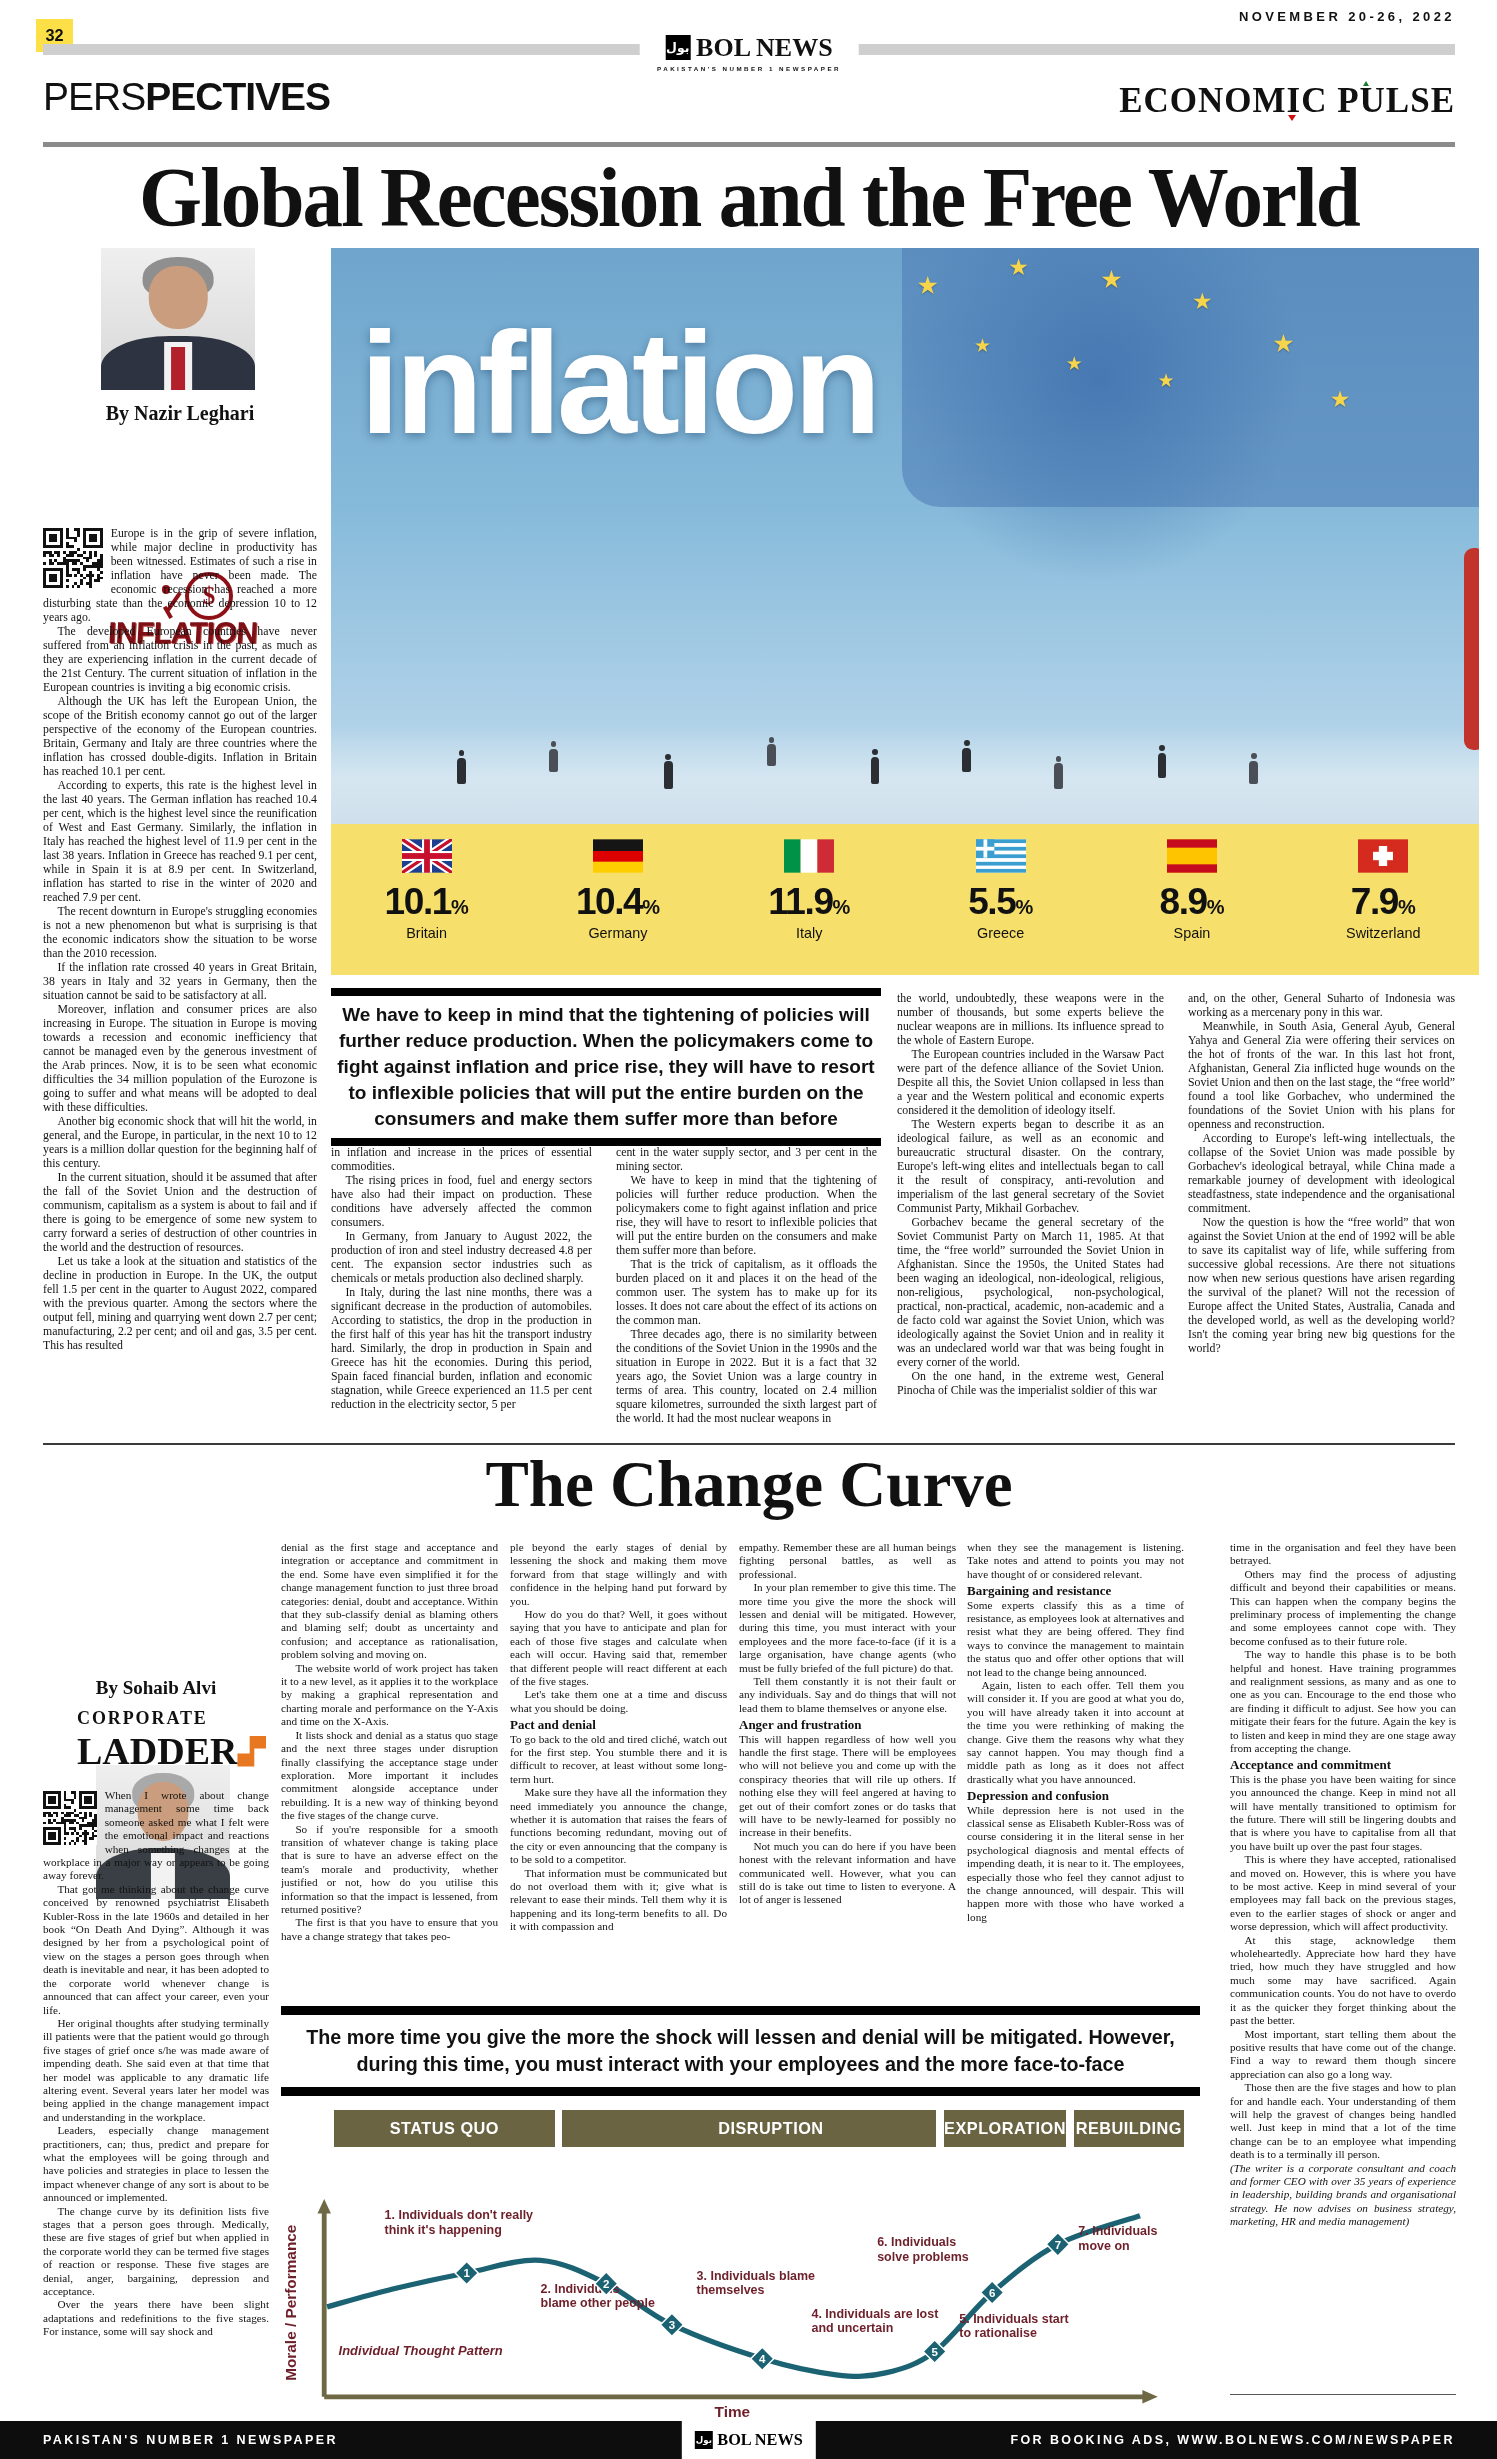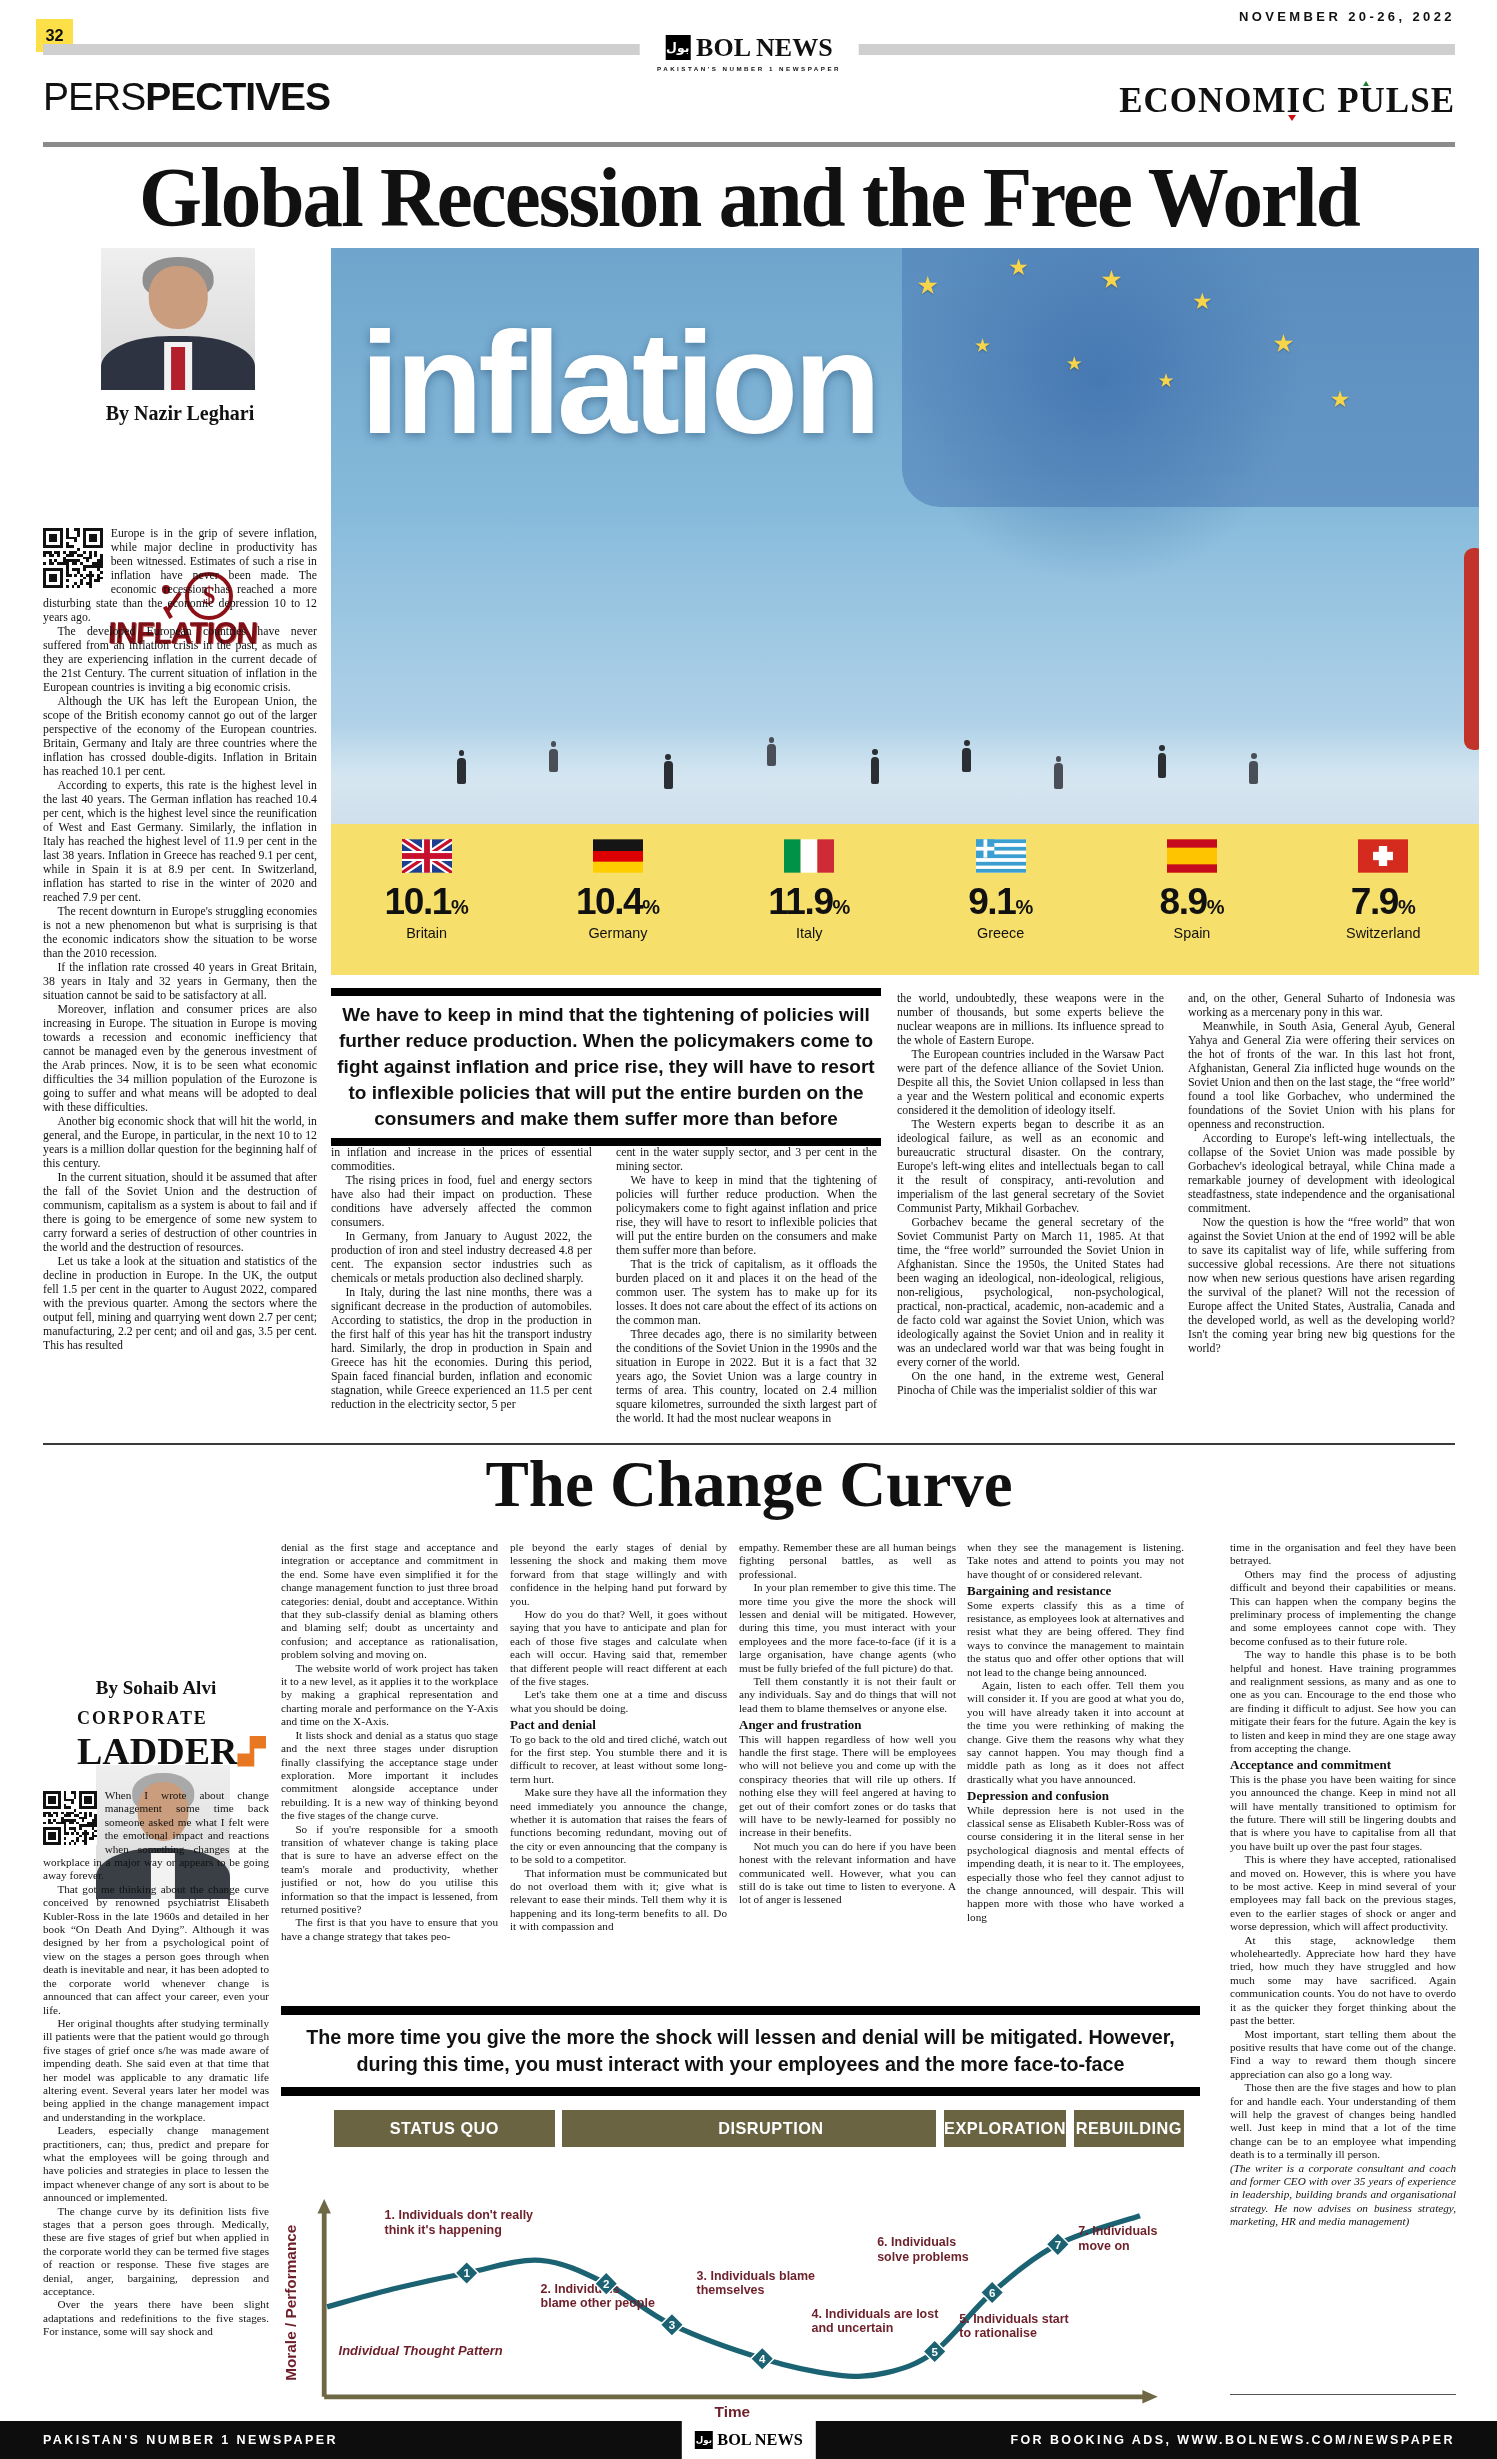--- a/index.html
+++ b/index.html
@@ -443,21 +443,21 @@
             <rect y="0" width="60" height="4.5"></rect>
             <rect y="9" width="60" height="4.5"></rect>
             <rect y="18" width="60" height="4.5"></rect>
             <rect y="27" width="60" height="4.5"></rect>
             <rect y="35.5" width="60" height="4.5"></rect>
           </g>
           <rect width="22" height="22" fill="#3a9fd0"></rect>
           <rect x="9" width="4.5" height="22" fill="#fff"></rect>
           <rect y="9" width="22" height="4.5" fill="#fff"></rect>
         </svg>
-      <div class="stat-val"><span>9.1</span><span class="unit">%</span></div>
+      <div class="stat-val"><span>5.5</span><span class="unit">%</span></div>
       <div class="stat-country">Greece</div>
     </div>
     <div class="stat">
       <svg class="flag" viewBox="0 0 60 40">
           <rect width="60" height="40" fill="#ffc400"></rect>
           <rect width="60" height="10" fill="#c60b1e"></rect>
           <rect y="30" width="60" height="10" fill="#c60b1e"></rect>
         </svg>
       <div class="stat-val"><span>8.9</span><span class="unit">%</span></div>
       <div class="stat-country">Spain</div>

